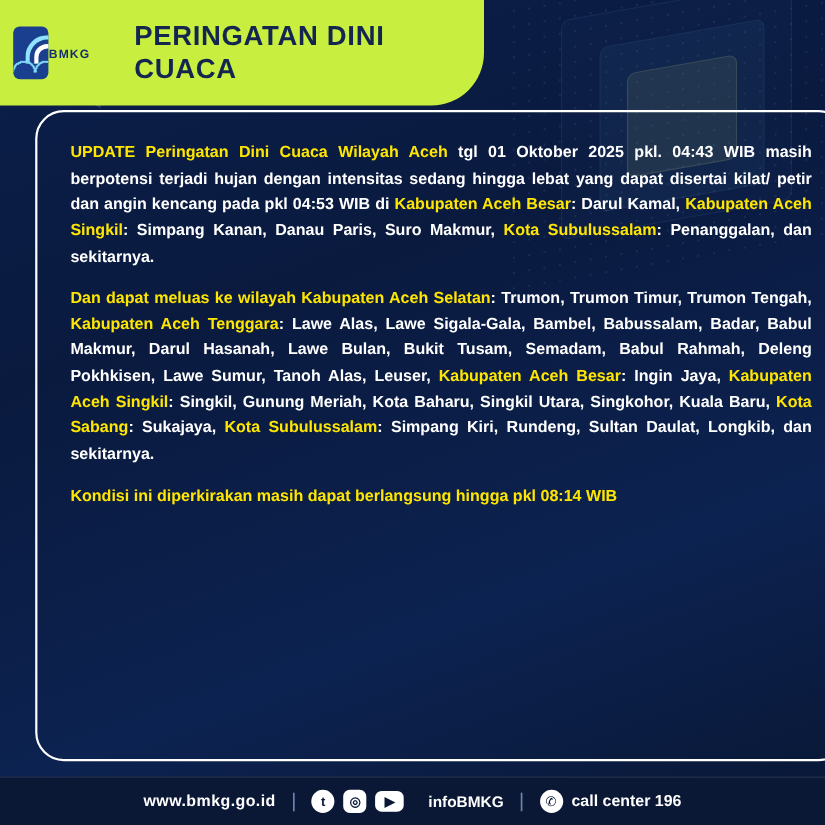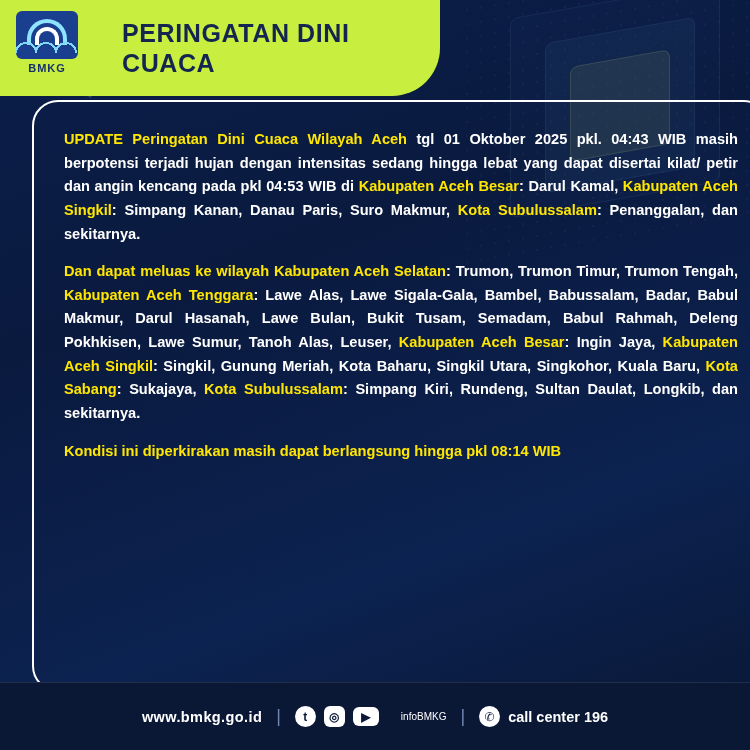--- a/index.html
+++ b/index.html
@@ -46,21 +46,21 @@
   .header {
     position: absolute; top: 0; left: 0;
     width: 440px; height: 96px;
     background: #c8ef3f;
     border-bottom-right-radius: 48px;
     display: flex; align-items: center;
     padding-left: 12px;
   }
   .logo {
     width: 70px; height: 74px;
-    display: flex; flex-direction: column; align-items: center; justify-content: flex-start;
+    display: flex; flex-direction: row; align-items: center; justify-content: flex-end;
     flex: 0 0 auto;
   }
   .logo .badge {
     width: 62px; height: 48px;
     background: #1a3f8f;
     border-radius: 6px;
     display: flex; align-items: center; justify-content: center;
     position: relative; overflow: hidden;
   }
   .logo .badge .wave {
@@ -110,40 +110,40 @@
     text-align: justify;
     font-weight: bold;
   }
   .body-text p { margin-bottom: 14px; }
   .hl { color: #ffe600; }
   .sig { font-size: 14px; font-weight: bold; color: #ffffff; margin-top: 16px; }
 
   
   .footer {
     position: absolute; left: 0; bottom: 0;
-    width: 750px; height: 68px;
+    width: 750px; height: 44px;
     background: #0a1836;
     border-top: 1px solid rgba(255,255,255,.10);
     display: flex; align-items: center; justify-content: center;
     gap: 14px;
   }
   .footer .site {
     color: #ffffff; font-size: 14.5px; font-weight: bold; letter-spacing: .4px;
   }
   .footer .sep { color: #6f86b5; font-size: 18px; }
   .social { display: flex; align-items: center; gap: 8px; }
   .social .ic {
     width: 21px; height: 21px; border-radius: 50%;
     background: #ffffff; color: #0a1836;
     display: flex; align-items: center; justify-content: center;
     font-size: 12px; font-weight: bold;
   }
   .social .ic.ig { border-radius: 6px; background: #ffffff; }
   .social .ic.yt { border-radius: 6px; width: 26px; height: 19px; }
-  .social .handle { color: #ffffff; font-size: 10px; font-weight: normal; margin-left: 14px; }
+  .social .handle { color: #ffffff; font-size: 14px; font-weight: bold; margin-left: 14px; }
   .callcenter { display: flex; align-items: center; gap: 8px; }
   .callcenter .ic { width: 21px; height: 21px; border-radius: 50%; background: #ffffff; color: #0a1836; display:flex; align-items:center; justify-content:center; font-size: 12px; }
   .callcenter .txt { color: #ffffff; font-size: 14.5px; font-weight: bold; }
 </style>
 </head>
 <body>
 
 <div class="poster">
 
   <div class="bg-deco">

